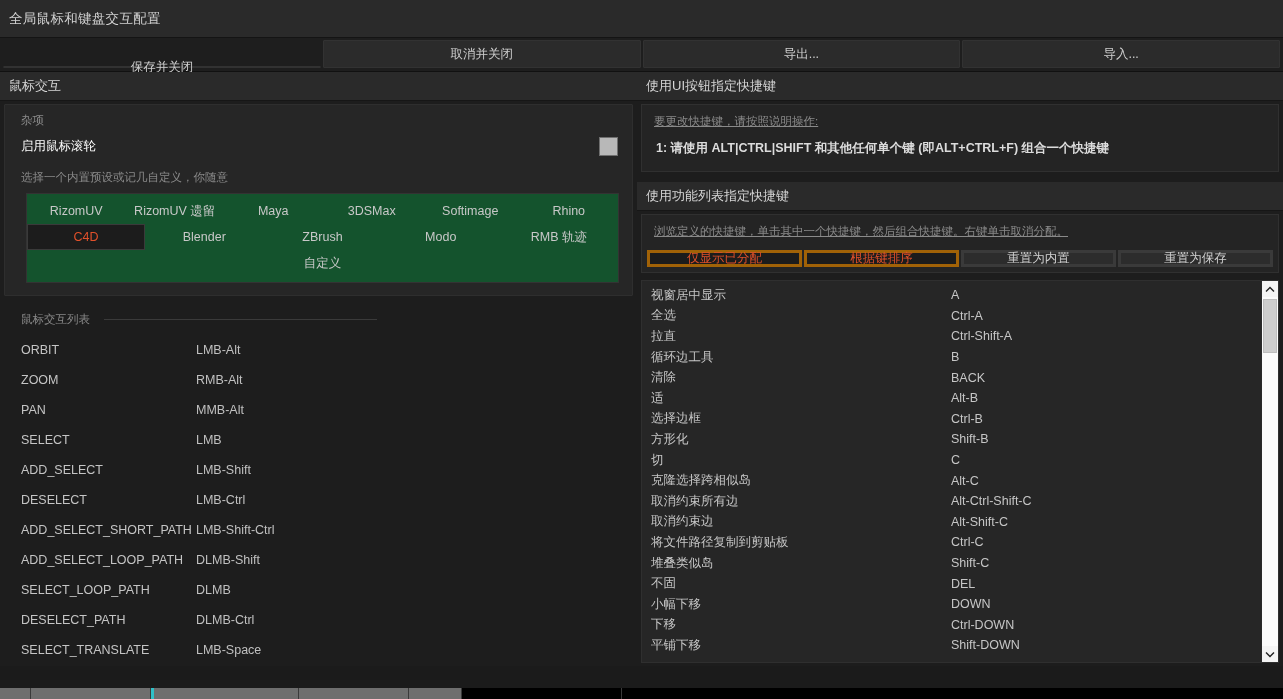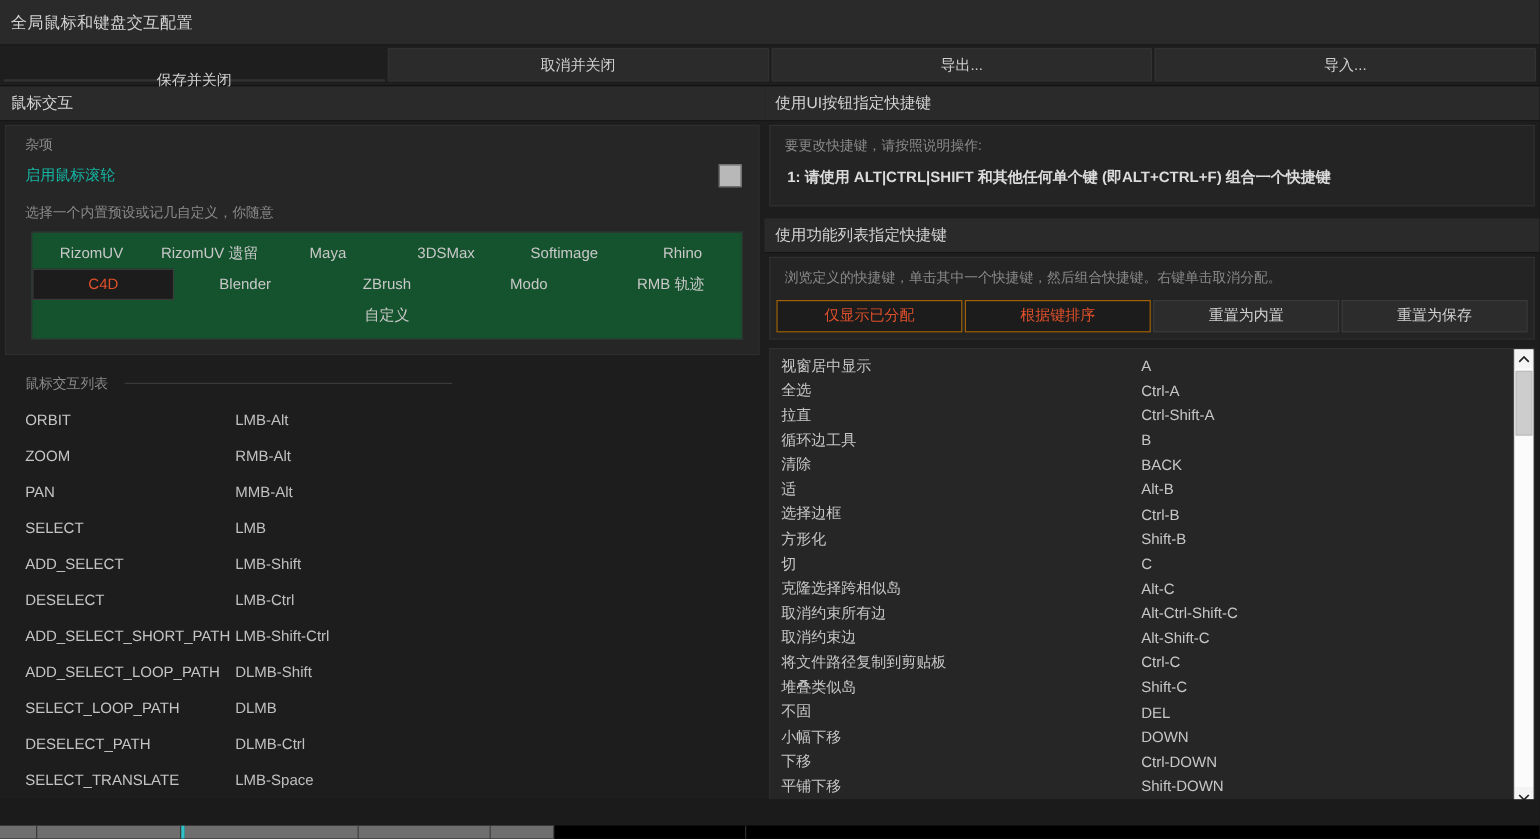--- a/index.html
+++ b/index.html
@@ -87,21 +87,21 @@
   }
   .group-title {
     font-size: 11.5px;
     color: #8b8b8b;
     padding: 4px 0 3px 16px;
   }
   .row-label {
     display: flex; align-items: center; justify-content: space-between;
     padding: 6px 14px 6px 16px;
     font-size: 12.5px;
-    color: #14b8a6;
+    color: #ffffff;
   }
   .checkbox {
     width: 17px; height: 17px;
     background: #b8b8b8;
     border: 1px solid #6f6f6f;
     cursor: pointer;
   }
   .hint {
     font-size: 11.5px;
     color: #8a8a8a;
@@ -172,37 +172,38 @@
   .info-box {
     background: #242424;
     border: 1px solid #303030;
     margin: 3px 4px 0 4px;
     padding: 7px 0 10px 0;
   }
   .info-line1 {
     font-size: 11.5px;
     color: #8a8a8a;
     padding: 2px 0 6px 12px;
+    text-decoration: underline;
   }
   .info-line2 {
     font-size: 12.5px;
     color: #dcdcdc;
     font-weight: bold;
     padding: 5px 0 4px 14px;
   }
   .filter-row {
     display: flex;
     margin: 5px 4px 0 4px;
   }
   .filter-btn {
     flex: 1 1 0;
-    height: 27px;
+    height: 17px;
     margin: 0 1px;
     background: #1c1c1c;
-    border: 1px solid #a16207;
+    border: 3px solid #a16207;
     display: flex; align-items: center; justify-content: center;
     font-size: 12.5px;
     color: #cccccc;
     cursor: pointer;
     user-select: none;
     box-sizing: border-box;
   }
   .filter-btn.on { color: #e0502a; background: #1c1c1c; }
   .filter-btn.off { background: #2c2c2c; border-color: #3a3a3a; color: #d0d0d0; }
 

